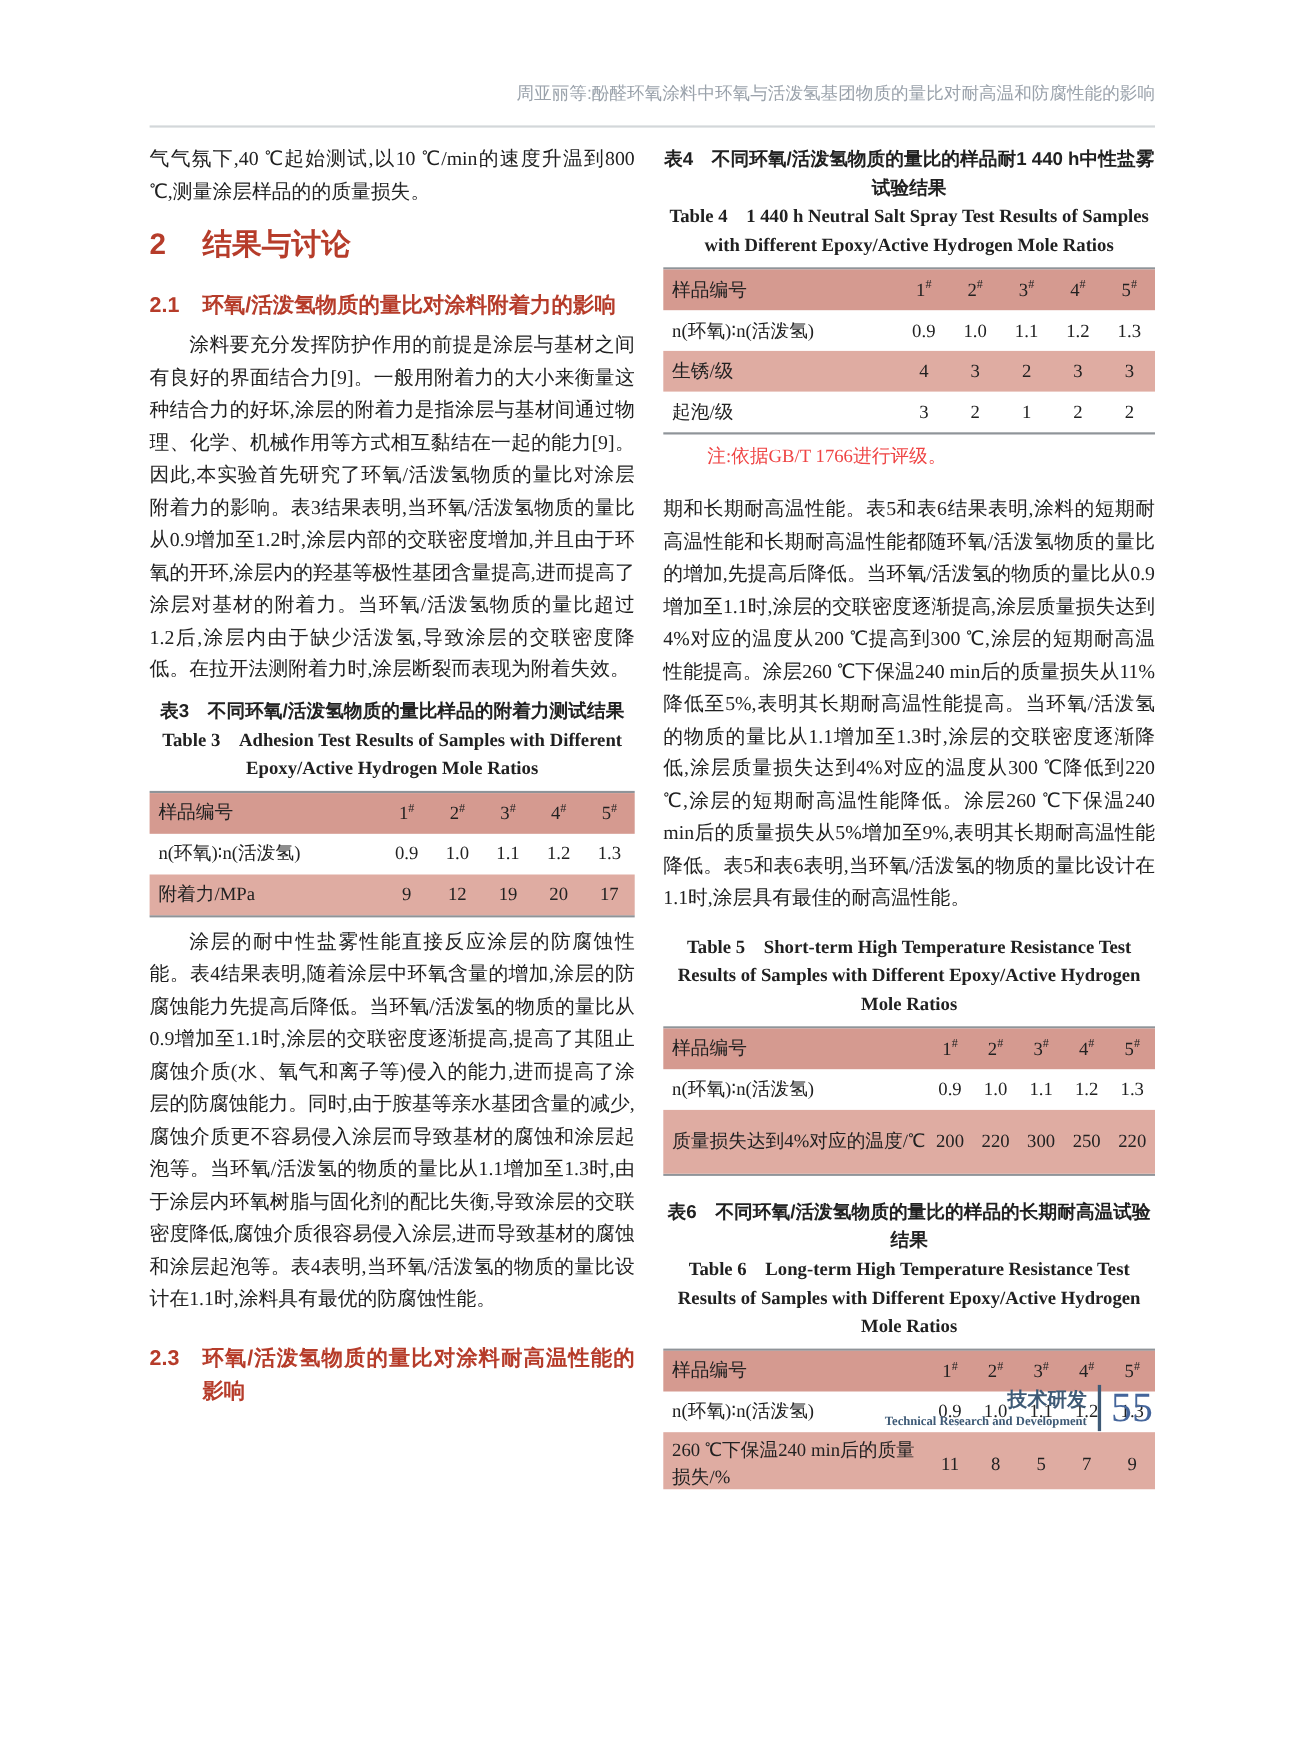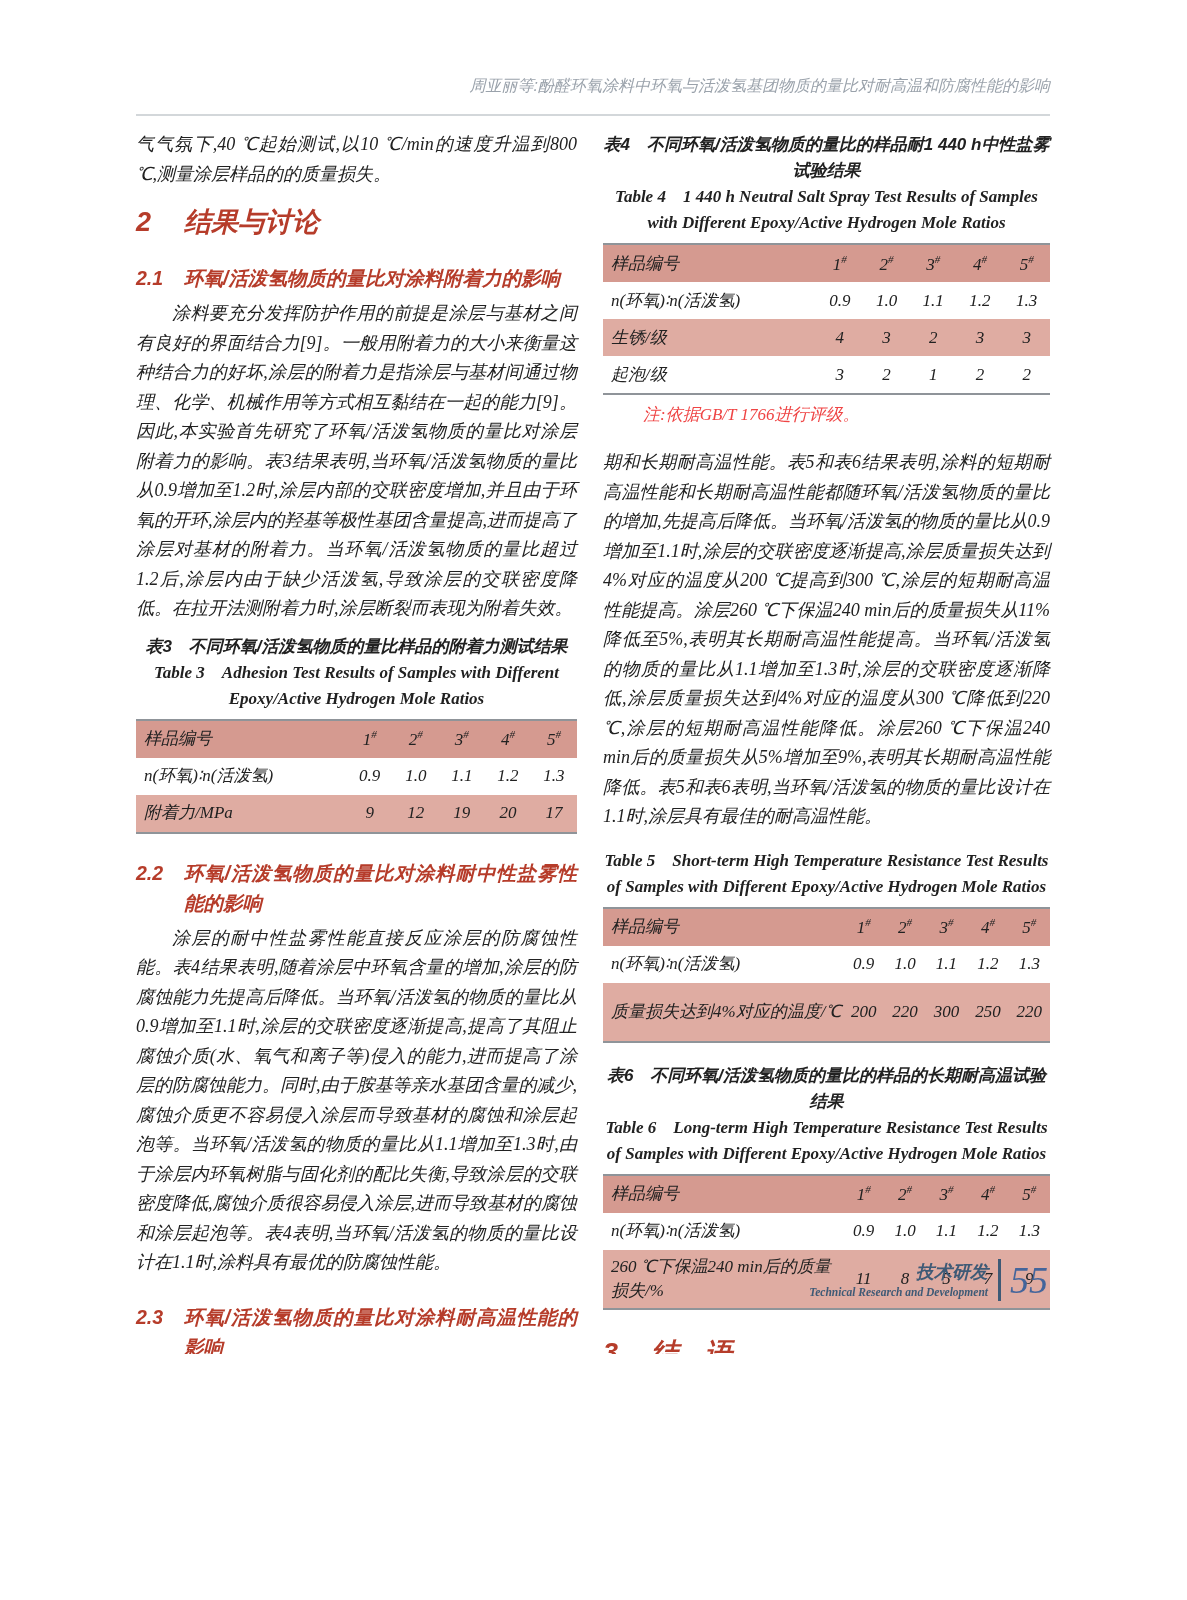--- a/index.html
+++ b/index.html
@@ -1,18 +1,18 @@
 <!DOCTYPE html>
 <html><head>
 <meta charset="utf-8">
 <style>
   html,body{margin:0;padding:0;background:#ffffff;}
   .page{
     position:relative;width:1187px;height:1354px;background:#ffffff;
-    font-family:"Liberation Serif",serif;color:#212121;overflow:hidden;font-style:italic;
+    font-family:"Liberation Serif",serif;color:#212121;overflow:hidden;
   }
   .content{position:absolute;left:136px;top:74px;width:914px;}
   .running-head{
     text-align:right;color:#9aa2ab;font-size:16px;line-height:24px;
     font-family:"Liberation Sans",sans-serif;padding-bottom:16px;
     border-bottom:2px solid #d3d7da;
   }
   .columns{display:flex;gap:26px;margin-top:14px;}
   .col-left{width:441px;}
   .col-right{width:447px;}
@@ -108,24 +108,20 @@
               <span class="tlabel">附着力/MPa</span>
               <span class="tval">9</span>
               <span class="tval">12</span>
               <span class="tval">19</span>
               <span class="tval">20</span>
               <span class="tval">17</span>
             </div>
           </div>
         </div>
 
-        <div class="h2sec">
-          <span class="num">2.2</span>
-          <span class="ttl">环氧/活泼氢物质的量比对涂料耐中性盐雾性能的影响</span>
-        </div>
 
         <p class="body indent">涂层的耐中性盐雾性能直接反应涂层的防腐蚀性能。表4结果表明,随着涂层中环氧含量的增加,涂层的防腐蚀能力先提高后降低。当环氧/活泼氢的物质的量比从0.9增加至1.1时,涂层的交联密度逐渐提高,提高了其阻止腐蚀介质(水、氧气和离子等)侵入的能力,进而提高了涂层的防腐蚀能力。同时,由于胺基等亲水基团含量的减少,腐蚀介质更不容易侵入涂层而导致基材的腐蚀和涂层起泡等。当环氧/活泼氢的物质的量比从1.1增加至1.3时,由于涂层内环氧树脂与固化剂的配比失衡,导致涂层的交联密度降低,腐蚀介质很容易侵入涂层,进而导致基材的腐蚀和涂层起泡等。表4表明,当环氧/活泼氢的物质的量比设计在1.1时,涂料具有最优的防腐蚀性能。</p>
 
         <div class="h2sec">
           <span class="num">2.3</span>
           <span class="ttl">环氧/活泼氢物质的量比对涂料耐高温性能的影响</span>
         </div>
 
       </div>
 

